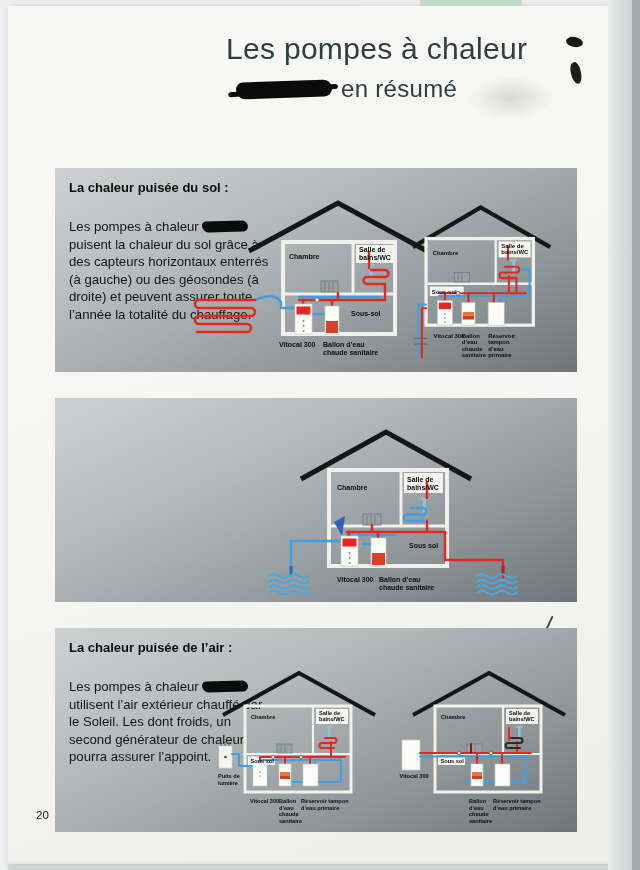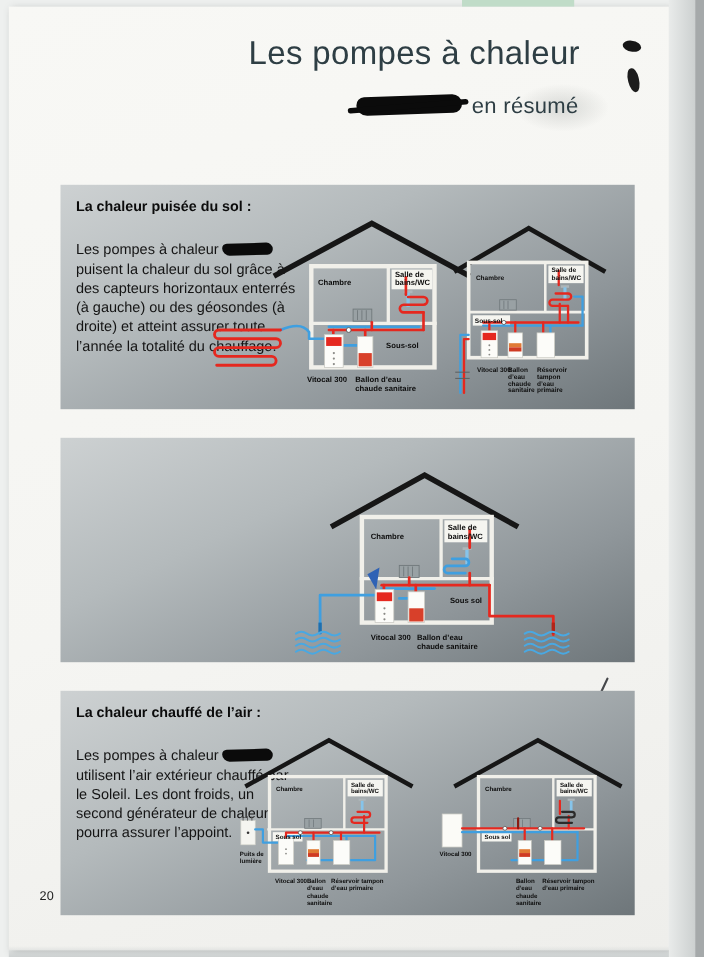--- a/index.html
+++ b/index.html
@@ -15,21 +15,21 @@
   }
   .right-strip1{position:absolute;left:608px;top:0;width:24px;height:870px;
     background:linear-gradient(90deg,#e9ebea,#ccd0d0);}
   .right-strip2{position:absolute;left:632px;top:0;width:8px;height:870px;background:#a5a9aa;}
   .green-strip{position:absolute;left:420px;top:0;width:102px;height:6px;background:#c0dcc8;}
   .bottom-shade{position:absolute;left:8px;top:860px;width:600px;height:10px;
     background:linear-gradient(180deg,rgba(200,204,204,0),#cdd1d1);}
 
   .title-block{position:absolute;left:226px;top:32px;width:300px;color:#2e3e44;}
   .title-line1{font-size:30px;letter-spacing:.3px;white-space:nowrap;}
-  .title-line2{font-size:20px;letter-spacing:.3px;margin-top:20px;margin-left:10px;white-space:nowrap;text-align:right;}
+  .title-line2{font-size:24px;letter-spacing:.3px;margin-top:9px;margin-left:10px;white-space:nowrap;}
 
   .redact{display:inline-block;background:#0b0b0b;}
   .redact-title{width:96px;height:17px;border-radius:8px 10px 9px 11px;margin-right:9px;
     vertical-align:-1px;transform:rotate(-2deg);position:relative;}
   .redact-title::after{content:"";position:absolute;left:-8px;top:7px;width:110px;height:5px;
     background:#0b0b0b;border-radius:3px;transform:rotate(-2.5deg);}
   .redact-inline{width:46px;height:11px;border-radius:5px 7px 6px 8px;vertical-align:-1px;
     margin-left:3px;transform:rotate(-1.5deg);}
 
   .panel{position:absolute;left:55px;width:522px;height:204px;
@@ -68,21 +68,21 @@
 <div class="edge-mark2"></div>
 <div class="pen-mark"></div>
 
 <div class="title-block">
   <div class="title-line1">Les pompes à chaleur</div>
   <div class="title-line2"><span class="redact redact-title"></span><span>en résumé</span></div>
 </div>
 
 <div class="panel" id="panel-sol">
   <div class="panel-heading">La chaleur puisée du sol :</div>
-  <p class="panel-body"><span>Les pompes à chaleur</span><span class="redact redact-inline"></span> <span>puisent la chaleur du sol grâce à des capteurs horizontaux enterrés (à gauche) ou des géosondes (à droite) et atteint assurer toute l’année la totalité du chauffage.</span></p>
+  <p class="panel-body"><span>Les pompes à chaleur</span><span class="redact redact-inline"></span> <span>puisent la chaleur du sol grâce à des capteurs horizontaux enterrés (à gauche) ou des géosondes (à droite) et peuvent assurer toute l’année la totalité du chauffage.</span></p>
 
   <div class="diagram" style="left:128px;top:12px;">
     <svg width="270" height="190" viewBox="0 0 270 190" class="fs7">
       <path d="M66,71 L155,23 L244,71" fill="none" stroke="#161616" stroke-width="5"></path>
       <rect x="100" y="62" width="112" height="92" fill="none" stroke="#f1f0ea" stroke-width="4"></rect>
       <line x1="98" y1="114" x2="214" y2="114" stroke="#f1f0ea" stroke-width="3"></line>
       <line x1="170" y1="62" x2="170" y2="114" stroke="#f1f0ea" stroke-width="3"></line>
       <rect x="173" y="65" width="37" height="18" fill="#f5f5f0"></rect>
       <g>
         <rect x="138" y="101" width="17" height="11" fill="#99a1a4" stroke="#70787b" stroke-width="0.8"></rect>
@@ -267,21 +267,21 @@
       <text x="156" y="80">bains/WC</text>
       <text x="158" y="138">Sous sol</text>
       <text x="86" y="172">Vitocal 300</text>
       <text x="128" y="172">Ballon d’eau</text>
       <text x="128" y="180">chaude sanitaire</text>
     </svg>
   </div>
 </div>
 
 <div class="panel" id="panel-air">
-  <div class="panel-heading">La chaleur chauffé de l’air :</div>
+  <div class="panel-heading">La chaleur puisée de l’air :</div>
   <p class="panel-body"><span>Les pompes à chaleur</span><span class="redact redact-inline"></span> <span>utilisent l’air extérieur chauffé par le Soleil. Les dont froids, un second générateur de chaleur pourra assurer l’appoint.</span></p>
 
   <div class="diagram" style="left:162px;top:28px;">
     <svg width="185" height="175" viewBox="0 0 185 175" class="fs58">
       <path d="M6,59 L82,17 L158,59" fill="none" stroke="#161616" stroke-width="4"></path>
       <rect x="28" y="50" width="106" height="86" fill="none" stroke="#f1f0ea" stroke-width="3"></rect>
       <line x1="26" y1="98" x2="134" y2="98" stroke="#f1f0ea" stroke-width="2.2"></line>
       <line x1="96" y1="50" x2="96" y2="98" stroke="#f1f0ea" stroke-width="2.2"></line>
       <rect x="99" y="53" width="32" height="15" fill="#f5f5f0"></rect>
       <rect x="31" y="100.5" width="27" height="8.5" fill="#f5f5f0"></rect>

